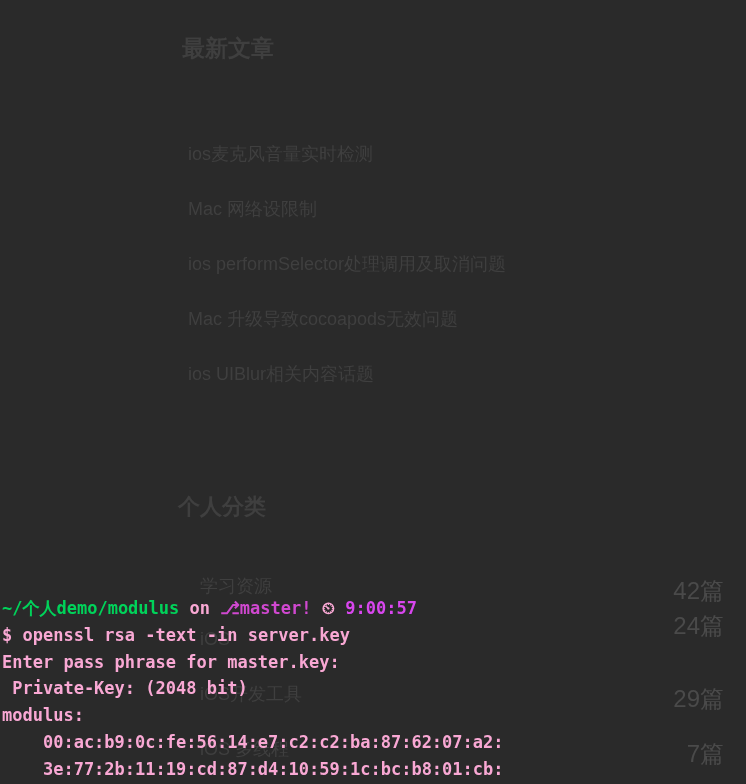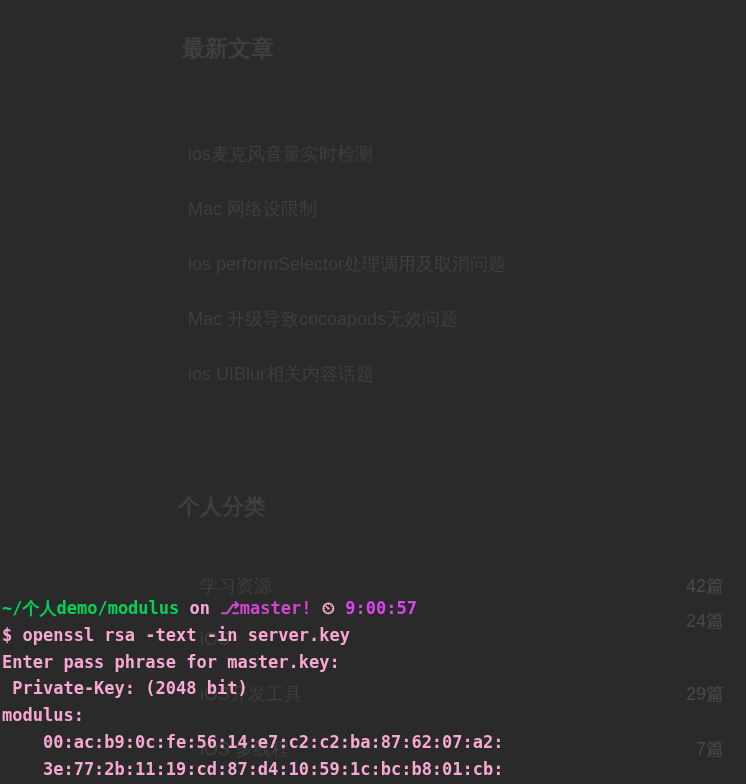--- a/index.html
+++ b/index.html
@@ -26,21 +26,21 @@
     z-index: 1;
     color: #3f3f3f;
     font-weight: 500;
     font-family: "PingFang SC", "Microsoft YaHei", sans-serif;
     font-size: 18px;
     white-space: nowrap;
   }
   .bg-title { left: 182px; top: 30px; font-size: 23px; font-weight: 600; }
   .bg-item { left: 188px; }
   .bg-heading { left: 178px; font-size: 22px; font-weight: 600; }
-  .bg-count { right: 22px; color: #4a4a4a; font-size: 18px; }
+  .bg-count { right: 22px; color: #4a4a4a; font-size: 24px; }
   .bg-cat { left: 200px; font-size: 18px; }
   .green { color: #00d35a; }
   .magenta { color: #d048d0; }
   .red { color: #d946ef; }
   .white { color: #f9a8d4; }
 </style>
 </head>
 <body>
 
 

